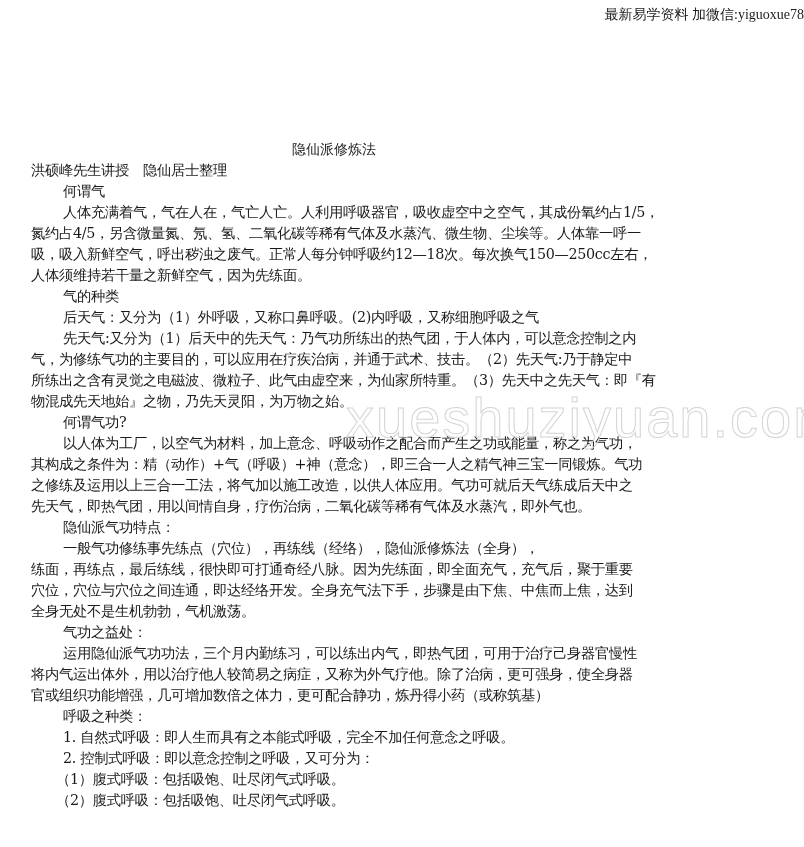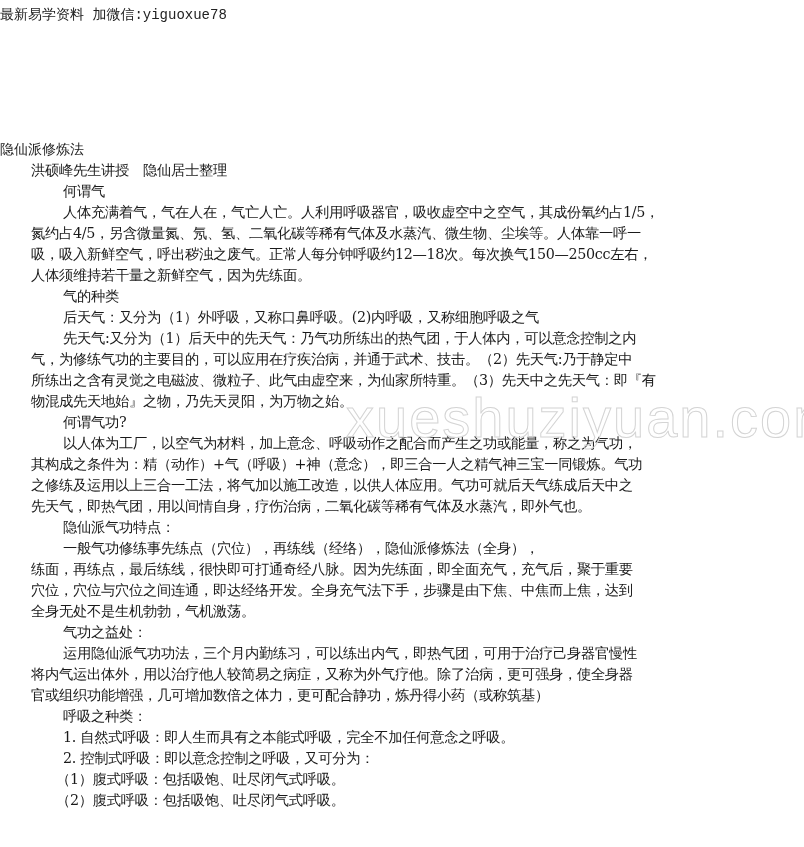--- a/index.html
+++ b/index.html
@@ -13,32 +13,32 @@
     overflow: hidden;
     position: relative;
     font-family: "DejaVu Serif", "Liberation Serif", serif;
     color: #1a1a1a;
   }
   .header {
     position: absolute;
     top: 4px;
     left: 0;
     width: 804px;
-    text-align: left;
+    text-align: right;
     font-size: 14px;
     line-height: 22px;
     color: #222;
-    font-family: Liberation Mono, monospace;
+    font-family: Liberation Serif, serif;
   }
   .title {
     position: absolute;
     top: 138px;
     left: 0;
     width: 668px;
-    text-align: left;
+    text-align: center;
     font-size: 14px;
     line-height: 22px;
     color: #222;
   }
   .content {
     position: absolute;
     top: 160px;
     left: 31px;
     width: 720px;
     font-size: 14.3px;

